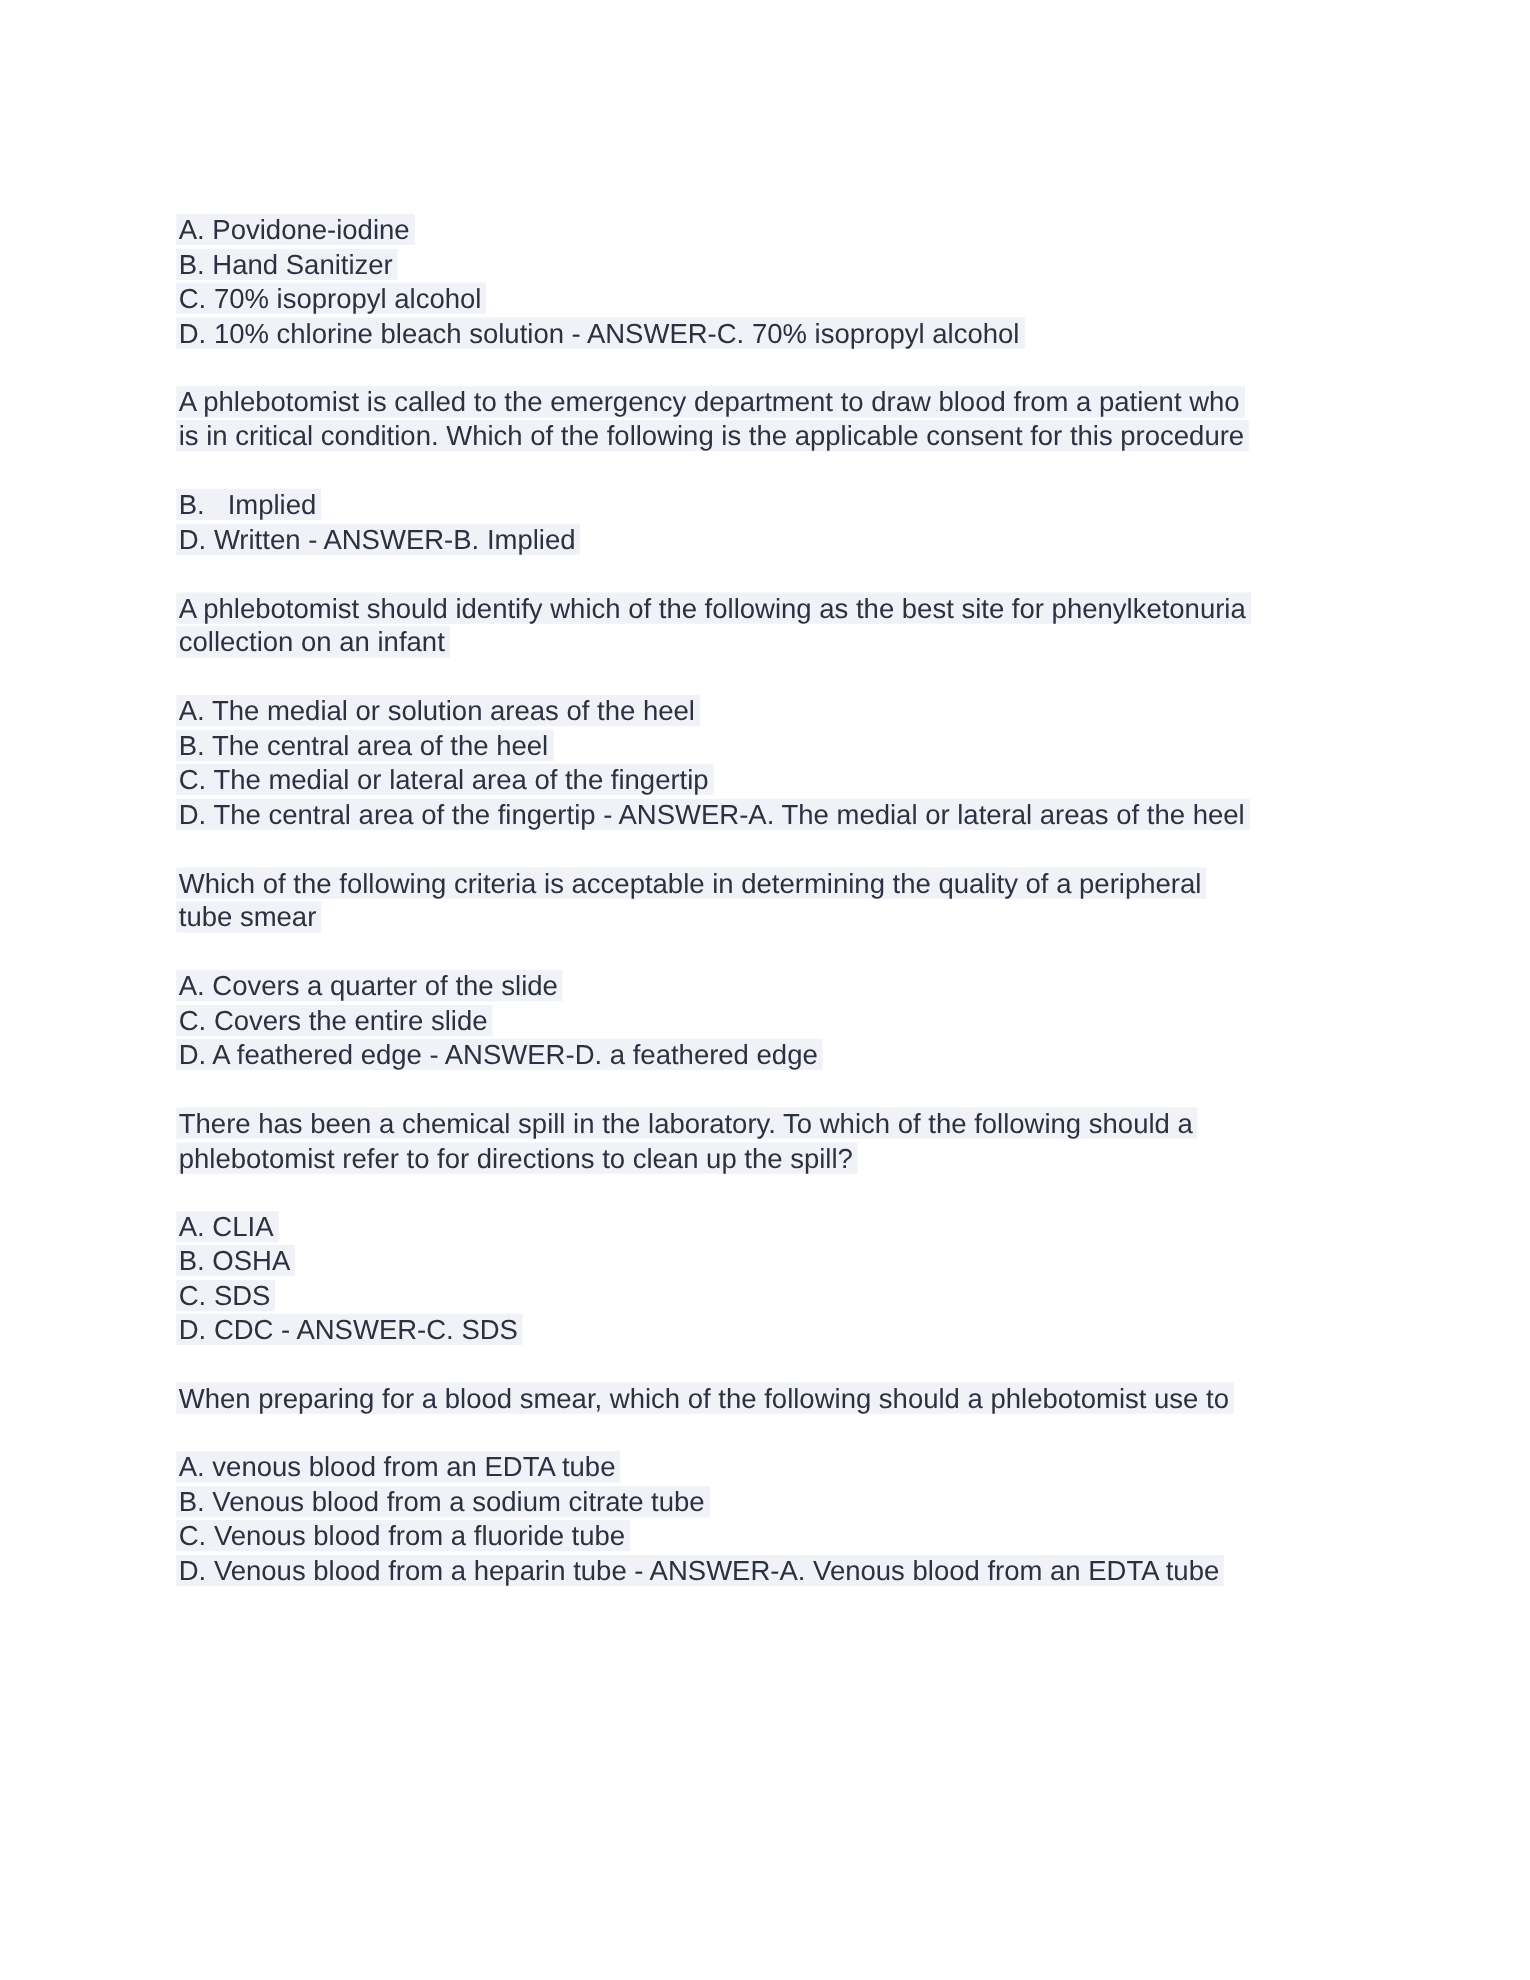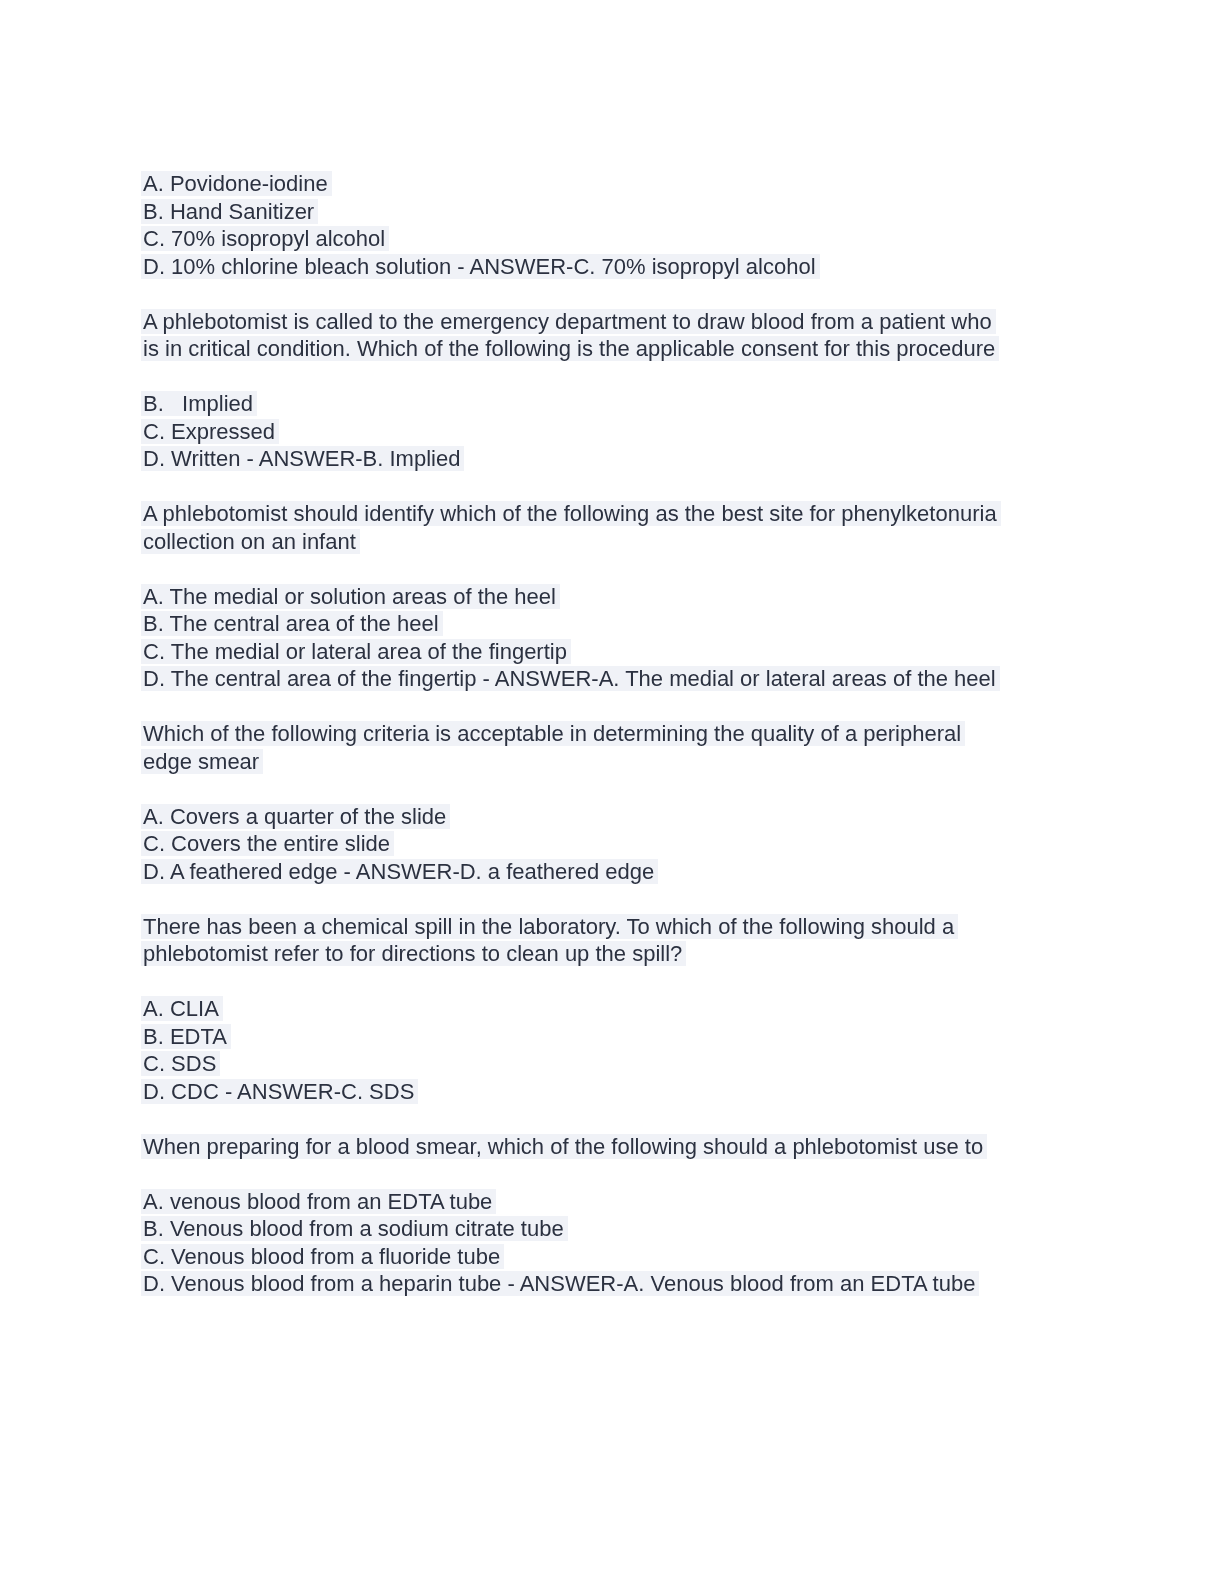--- a/index.html
+++ b/index.html
@@ -57,55 +57,54 @@
       <div class="line"><span class="hl">D. 10% chlorine bleach solution - ANSWER-C. 70% isopropyl alcohol</span></div>
     </div>
 
     <div class="block">
       <div class="line"><span class="hl">A phlebotomist is called to the emergency department to draw blood from a patient who</span></div>
       <div class="line"><span class="hl">is in critical condition. Which of the following is the applicable consent for this procedure</span></div>
     </div>
 
     <div class="block">
       <div class="line"><span class="hl">B.   Implied</span></div>
-      <div class="line"><span class="hl">C. Expressed</span></div>
       <div class="line"><span class="hl">D. Written - ANSWER-B. Implied</span></div>
     </div>
 
     <div class="block">
       <div class="line"><span class="hl">A phlebotomist should identify which of the following as the best site for phenylketonuria</span></div>
       <div class="line"><span class="hl">collection on an infant</span></div>
     </div>
 
     <div class="block">
       <div class="line"><span class="hl">A. The medial or solution areas of the heel</span></div>
       <div class="line"><span class="hl">B. The central area of the heel</span></div>
       <div class="line"><span class="hl">C. The medial or lateral area of the fingertip</span></div>
       <div class="line"><span class="hl">D. The central area of the fingertip - ANSWER-A. The medial or lateral areas of the heel</span></div>
     </div>
 
     <div class="block">
       <div class="line"><span class="hl">Which of the following criteria is acceptable in determining the quality of a peripheral</span></div>
-      <div class="line"><span class="hl">edge smear</span></div>
+      <div class="line"><span class="hl">tube smear</span></div>
     </div>
 
     <div class="block">
       <div class="line"><span class="hl">A. Covers a quarter of the slide</span></div>
       <div class="line"><span class="hl">C. Covers the entire slide</span></div>
       <div class="line"><span class="hl">D. A feathered edge - ANSWER-D. a feathered edge</span></div>
     </div>
 
     <div class="block">
       <div class="line"><span class="hl">There has been a chemical spill in the laboratory. To which of the following should a</span></div>
       <div class="line"><span class="hl">phlebotomist refer to for directions to clean up the spill?</span></div>
     </div>
 
     <div class="block">
       <div class="line"><span class="hl">A. CLIA</span></div>
-      <div class="line"><span class="hl">B. EDTA</span></div>
+      <div class="line"><span class="hl">B. OSHA</span></div>
       <div class="line"><span class="hl">C. SDS</span></div>
       <div class="line"><span class="hl">D. CDC - ANSWER-C. SDS</span></div>
     </div>
 
     <div class="block">
       <div class="line"><span class="hl">When preparing for a blood smear, which of the following should a phlebotomist use to</span></div>
     </div>
 
     <div class="block">
       <div class="line"><span class="hl">A. venous blood from an EDTA tube</span></div>

